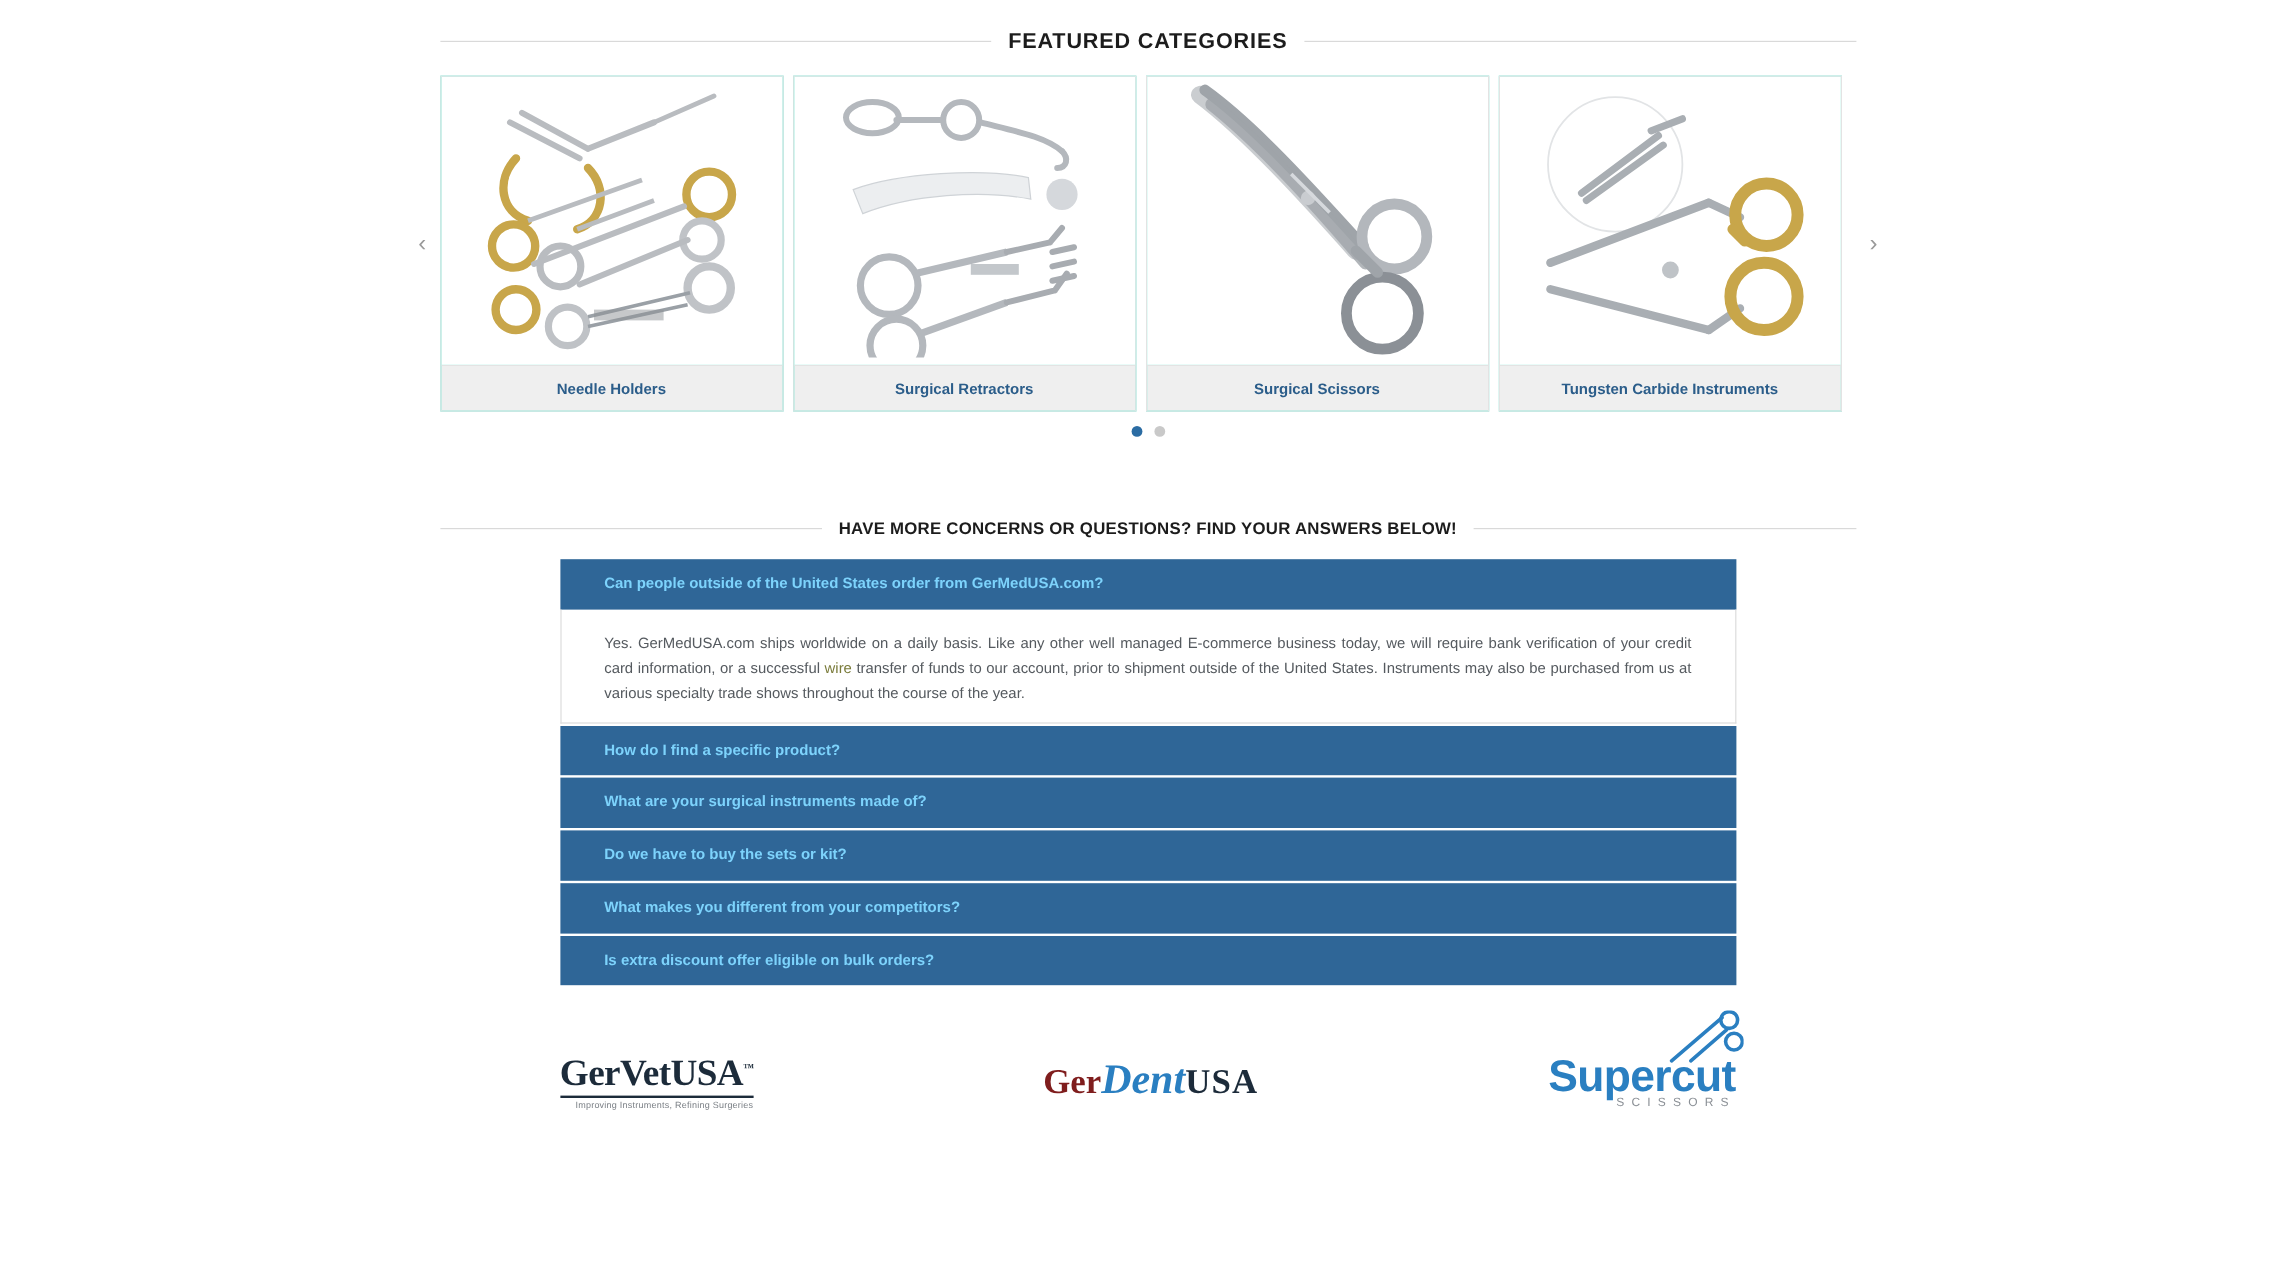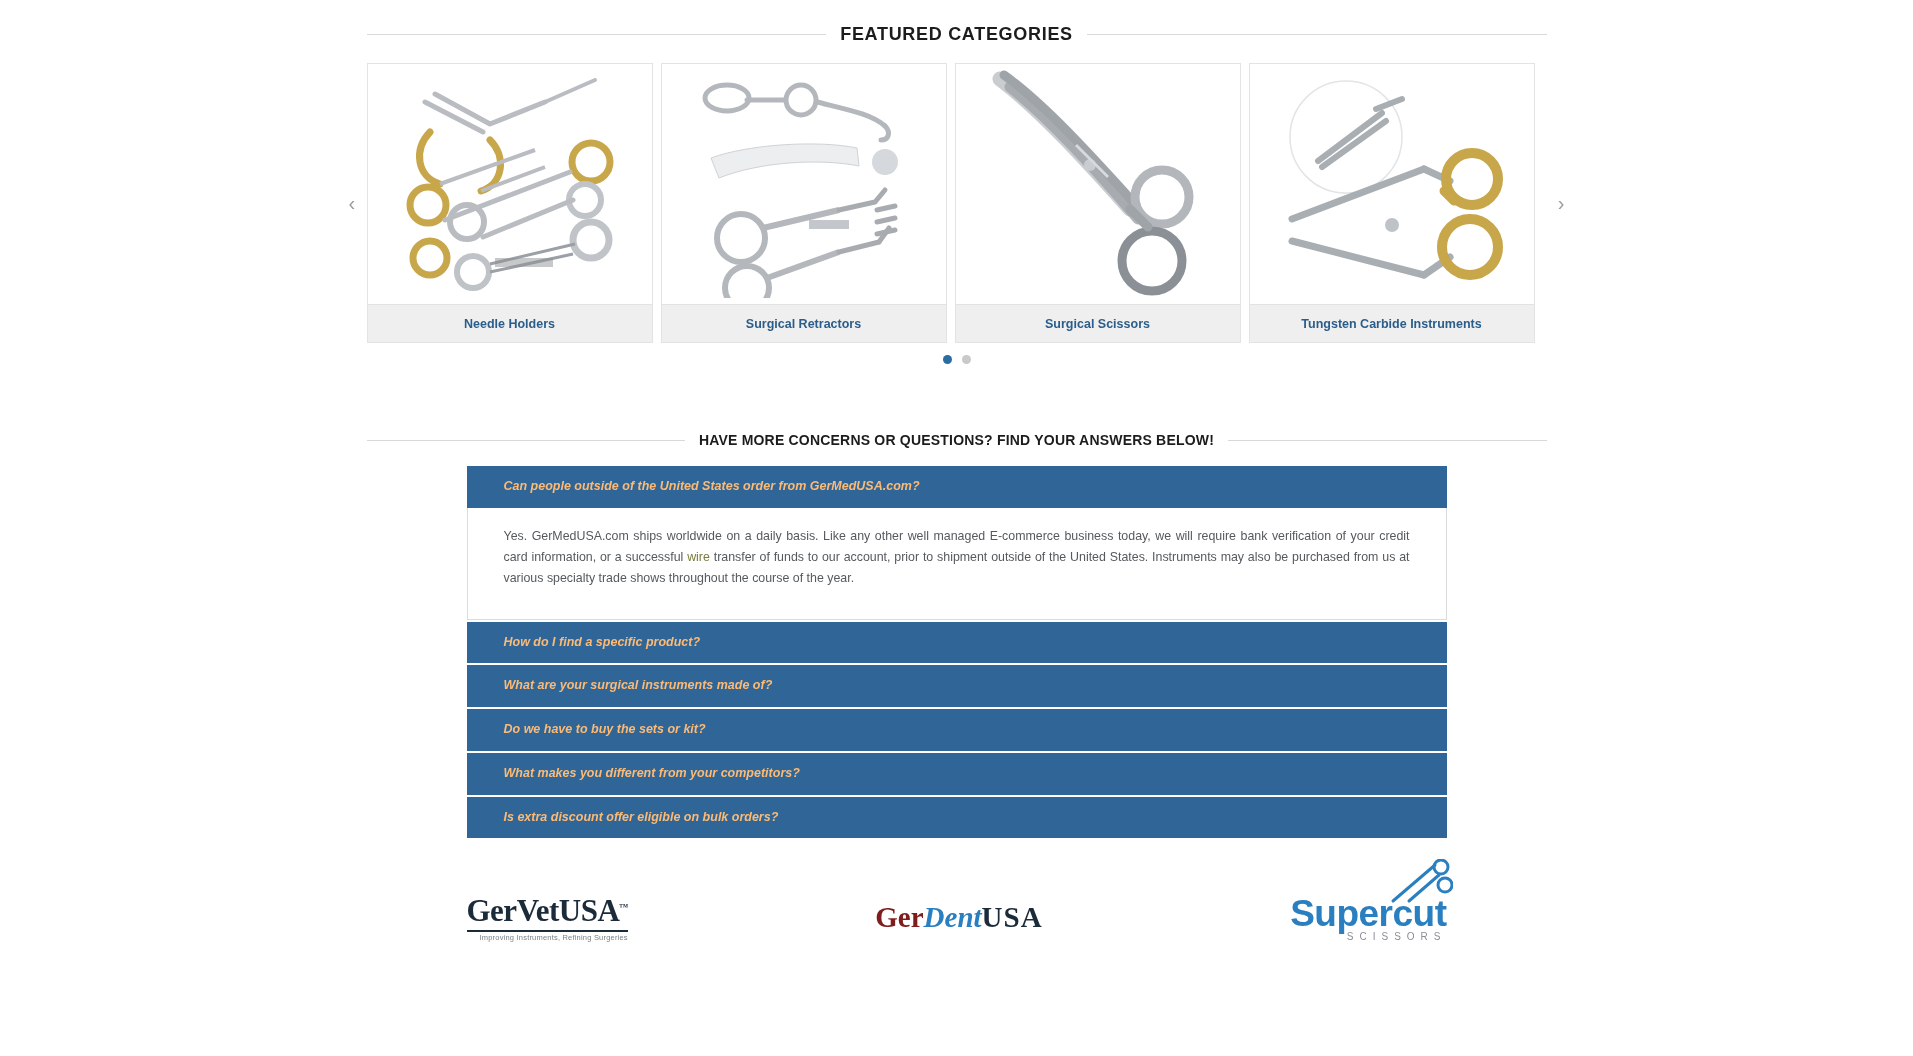--- a/index.html
+++ b/index.html
@@ -49,27 +49,27 @@
 
   .dots { width: 1180px; margin: 12px auto 0; display: flex; justify-content: center; gap: 10px; }
   .dot { width: 9px; height: 9px; border-radius: 50%; background: #c9c9c9; }
   .dot.active { background: #2b6ca3; }
 
   
   .faq-wrap { width: 1913px; margin-top: 68px; }
   .faq-list { width: 980px; margin: 18px auto 0; }
   .faq-item { margin-bottom: 2px; }
   .faq-q {
-    background: #2f6697; color: #fdba74; font-size: 12.5px; font-weight: bold;
-    padding: 14px 16px 14px 37px; line-height: 1.1; cursor: pointer; font-style: italic;
+    background: #2f6697; color: #7dd3fc; font-size: 12.5px; font-weight: bold;
+    padding: 14px 16px 14px 37px; line-height: 1.1; cursor: pointer;
   }
   .faq-q.open { background: #2f6697; }
   .faq-a {
     border: 1px solid #dcdcdc; border-top: none;
-    padding: 18px 36px 29px 36px;
+    padding: 18px 36px 12px 36px;
     font-size: 12.4px; color: #555a5f; line-height: 1.72; text-align: justify;
   }
   .faq-a .lnk { color: #7a7b3a; }
 
   
   .logos {
     width: 980px; margin: 44px auto 0;
     display: flex; align-items: center; justify-content: space-between;
   }
   .logo-box { height: 70px; display: flex; align-items: center; justify-content: center; }
@@ -78,21 +78,21 @@
   .gervet .main { font-size: 31px; font-weight: bold; color: #1c2b3a; letter-spacing: -0.5px; }
   .gervet .tm { font-size: 9px; vertical-align: super; }
   .gervet .tag {
     font-size: 7.5px; color: #7a7f85; text-align: right; letter-spacing: 0.2px;
     margin-top: 1px; font-family: "Liberation Sans", sans-serif;
   }
   .gervet .underline { height: 2px; background: #1c2b3a; margin-top: 1px; }
 
   .gerdent { font-family: "Liberation Serif", serif; }
   .gerdent .g1 { font-size: 29px; color: #7f1d1d; font-weight: bold; }
-  .gerdent .g2 { font-size: 29px; color: #2a7fc1; font-weight: bold; font-style: italic; }
+  .gerdent .g2 { font-size: 35px; color: #2a7fc1; font-weight: bold; font-style: italic; }
   .gerdent .g3 { font-size: 29px; color: #1c2b3a; font-weight: bold; letter-spacing: 1px; }
 
   .supercut { position: relative; font-family: "Liberation Sans", sans-serif; text-align: left; }
   .supercut .sc-main { font-size: 37px; color: #2a7fc1; font-weight: bold; letter-spacing: -0.5px; }
   .supercut .sc-sub {
     font-size: 10px; color: #8a8f95; letter-spacing: 6px; text-align: right; margin-top: -4px;
   }
 
   svg { display: block; }
 </style>

